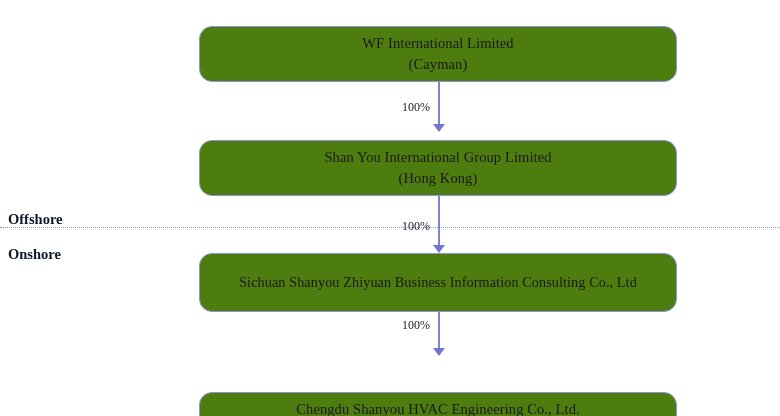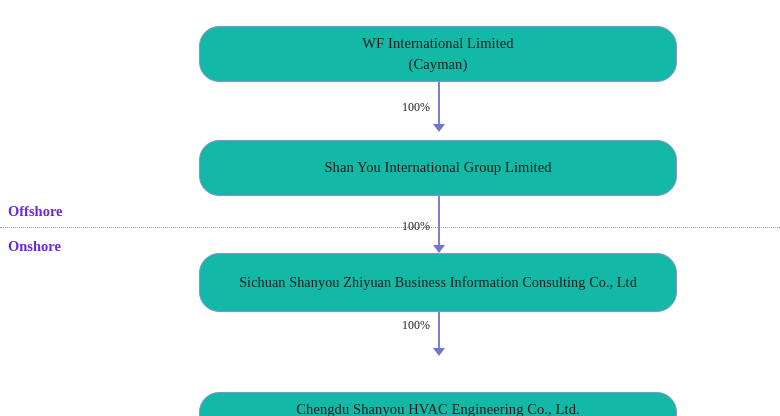--- a/index.html
+++ b/index.html
@@ -21,22 +21,22 @@
     left: 0; top: 0;
     width: 780px;
     height: 416px;
   }
 
   
   .entity-box {
     position: absolute;
     box-sizing: border-box;
     border: 1.3px solid #8c92d8;
-    border-radius: 20px;
-    background: #14b8a6;
+    border-radius: 13px;
+    background: #4d7c0f;
     display: flex;
     flex-direction: column;
     align-items: center;
     justify-content: center;
     text-align: center;
     z-index: 3;
   }
   .entity-line {
     display: block;
     font-size: 14.5px;
@@ -112,23 +112,24 @@
     border-top: 1.6px dotted #7e9ad8;
     z-index: 1;
   }
   .zone-label {
     position: absolute;
     left: 8px;
     font-family: "Liberation Serif", "DejaVu Serif", serif;
     font-weight: bold;
     font-size: 14.5px;
     line-height: 1;
-    color: #6d28d9;
+    color: #0f172a;
     white-space: nowrap;
     z-index: 4;
+    margin-top: 8px;
   }
   #label-offshore { top: 204px; }
   #label-onshore  { top: 239px; }
 </style>
 </head>
 <body>
 
 <div id="chart-root">
 
   <div id="divider-line"></div>
@@ -141,20 +142,21 @@
   </div>
 
   <div class="connector" id="conn-1">
     <div class="stem"></div>
     <div class="head"></div>
   </div>
   <div class="pct-label" id="pct-1">100%</div>
 
   <div class="entity-box" id="box-shanyou">
     <span class="entity-line">Shan You International Group Limited</span>
+    <span class="entity-line">(Hong Kong)</span>
   </div>
 
   <div class="connector" id="conn-2">
     <div class="stem"></div>
     <div class="head"></div>
   </div>
   <div class="pct-label" id="pct-2">100%</div>
 
   <div class="entity-box" id="box-wfoe">
     <span class="entity-line">Sichuan Shanyou Zhiyuan Business Information Consulting Co., Ltd</span>

